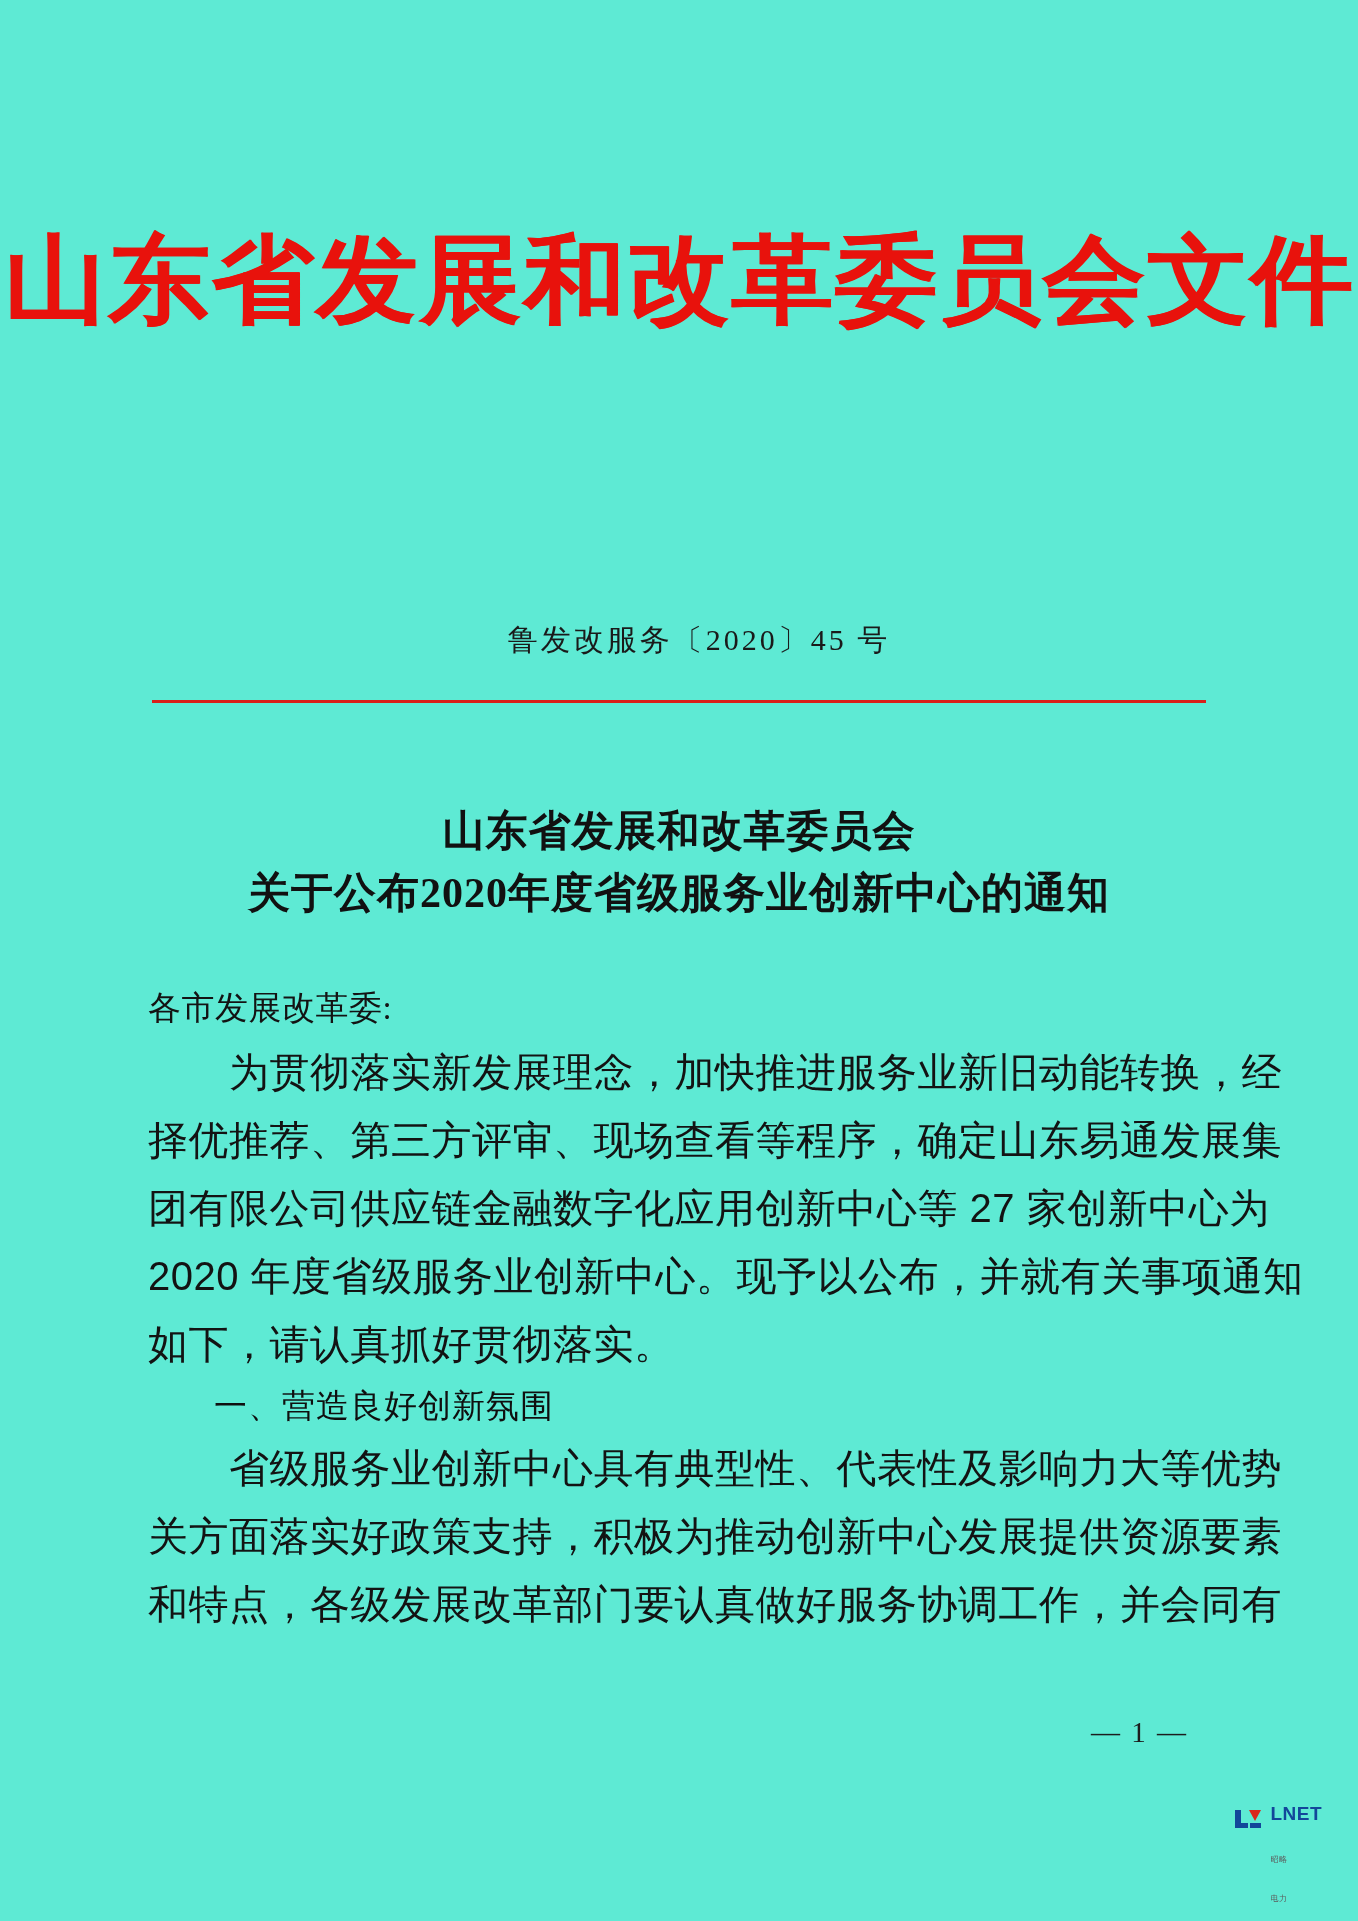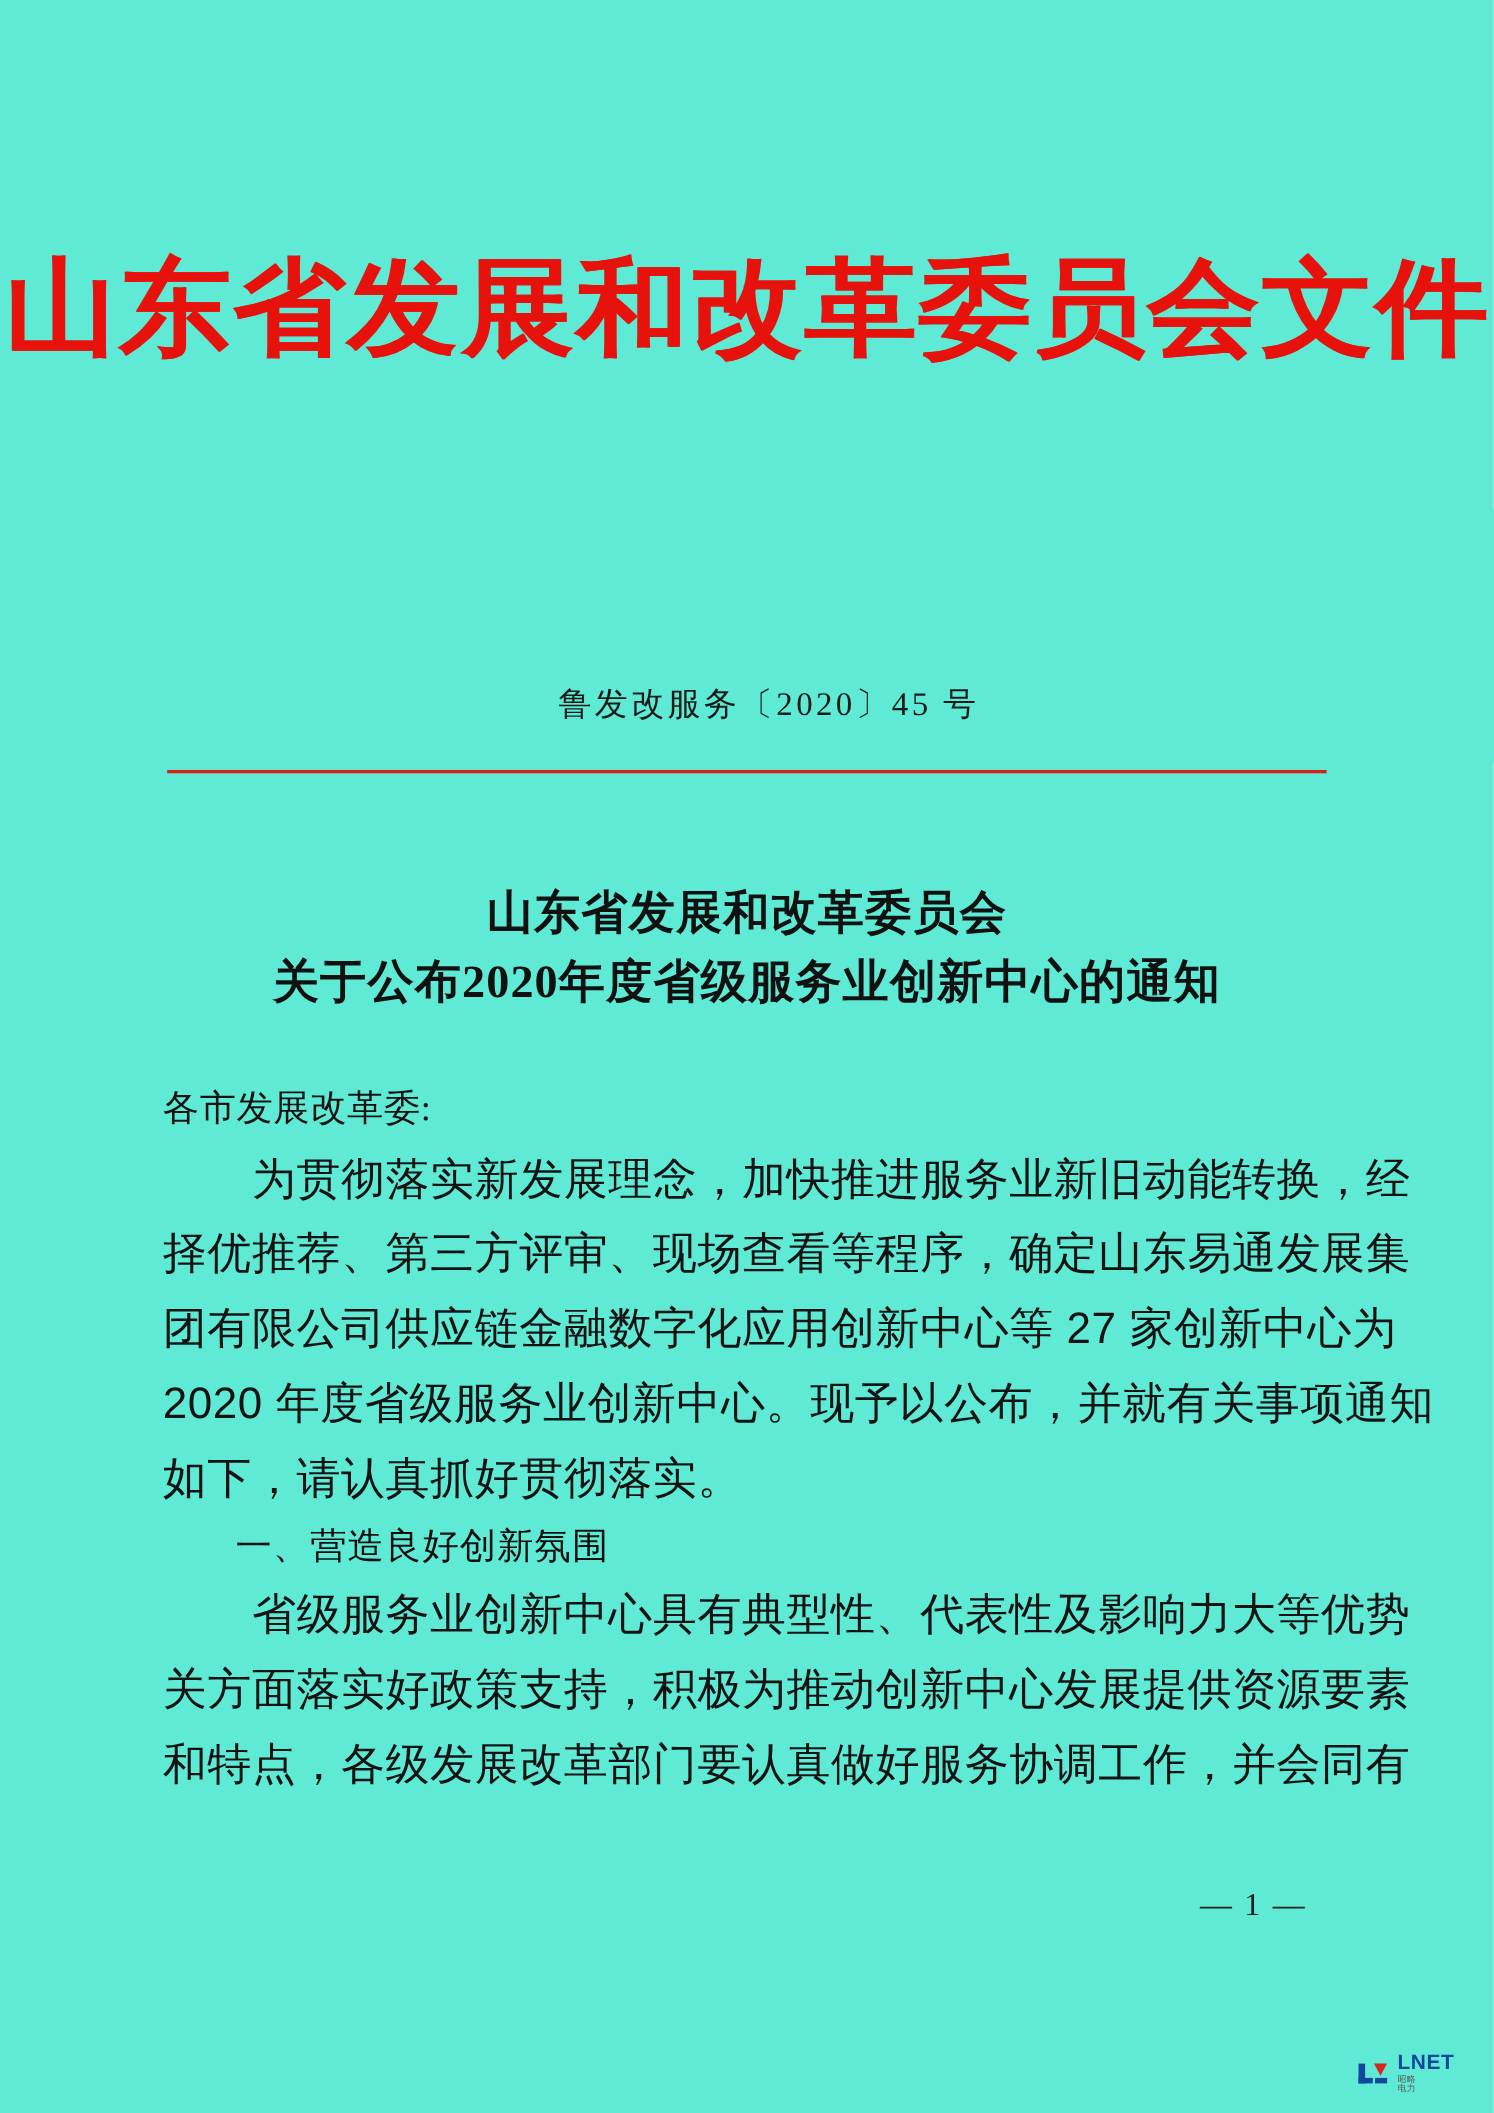--- a/index.html
+++ b/index.html
@@ -139,21 +139,21 @@
     color: #1d1d1d;
     letter-spacing: 2px;
   }
 
   
   .footer-logo {
     position: absolute;
     right: 36px;
     bottom: 18px;
     display: flex;
-    align-items: center;
+    align-items: flex-start;
     gap: 7px;
   }
   .logo-mark {
     width: 30px;
     height: 30px;
     position: relative;
   }
   .logo-word {
     display: flex;
     flex-direction: column;
@@ -169,20 +169,21 @@
   }
   .logo-sub {
     font-family: "Liberation Sans", "DejaVu Sans", sans-serif;
     font-size: 8px;
     color: #5c5c5c;
     letter-spacing: 0.5px;
     margin-top: 2px;
   }
   .logo-sub-cn {
     display: block;
+    margin-top: 31px;
   }
 </style>
 </head>
 <body>
 
 <div class="page">
 
   <div class="gov-header">
     <div class="gov-header-text">山东省发展和改革委员会文件</div>
   </div>

